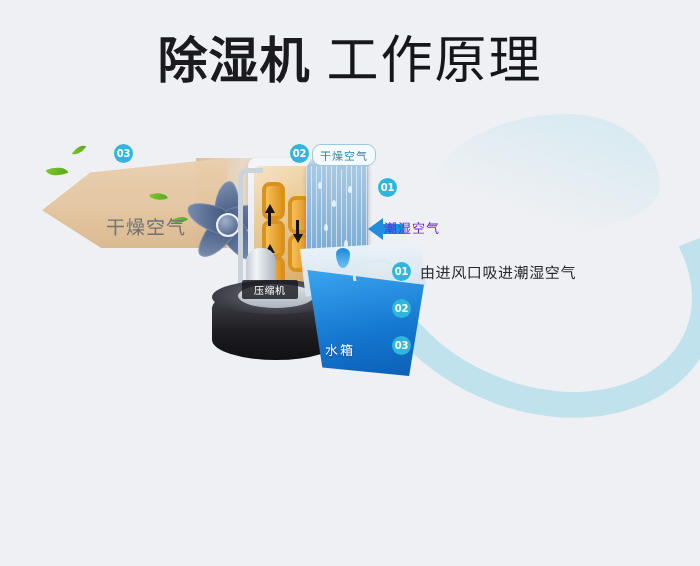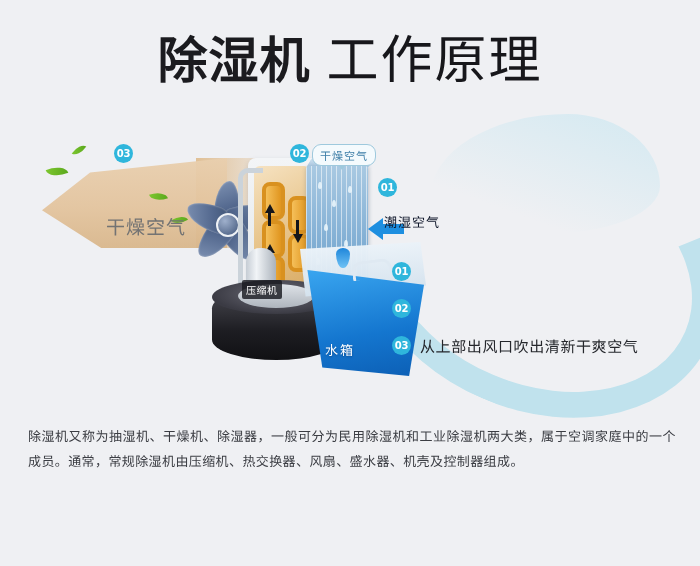--- a/index.html
+++ b/index.html
@@ -354,32 +354,32 @@
   }
   .lbl-dry {
     left: 106px;
     top: 92px;
     font-size: 19px;
     color: #737373;
     letter-spacing: 1px;
   }
   .lbl-humid {
     left: 384px;
-    top: 92px;
+    top: 98px;
     font-size: 13px;
-    color: #0f172a;
+    color: #6d28d9;
     letter-spacing: 1px;
   }
   .lbl-compressor {
     left: 242px;
     top: 160px;
     font-size: 10px;
     color: #ffffff;
     background: rgba(24,26,32,.82);
-    padding: 2px 4px;
+    padding: 2px 12px;
     border-radius: 2px;
     letter-spacing: .5px;
     z-index: 6;
   }
   .lbl-tank {
     left: 325px;
     top: 220px;
     font-size: 13px;
     color: #ffffff;
     letter-spacing: 2px;
@@ -550,27 +550,26 @@
     <div class="callout-tail"></div>
 
     <div class="badge badge-float badge-03">03</div>
     <div class="badge badge-float badge-02">02</div>
     <div class="badge badge-float badge-01">01</div>
   </div>
 
   <div class="steps">
     <div class="step">
       <span class="badge">01</span>
+      <span class="step-text">由进风口吸进潮湿空气</span>
     </div>
     <div class="step">
       <span class="badge">02</span>
     </div>
     <div class="step">
       <span class="badge">03</span>
-      <span class="step-text">从上部出风口吹出清新干爽空气</span>
     </div>
   </div>
 
   <div class="copy">
-    <p>除湿机又称为抽湿机、干燥机、除湿器，一般可分为民用除湿机和工业除湿机两大类，属于空调家庭中的一个成员。通常，常规除湿机由压缩机、热交换器、风扇、盛水器、机壳及控制器组成。</p>
   </div>
 
 </div>
 
 </body></html>

